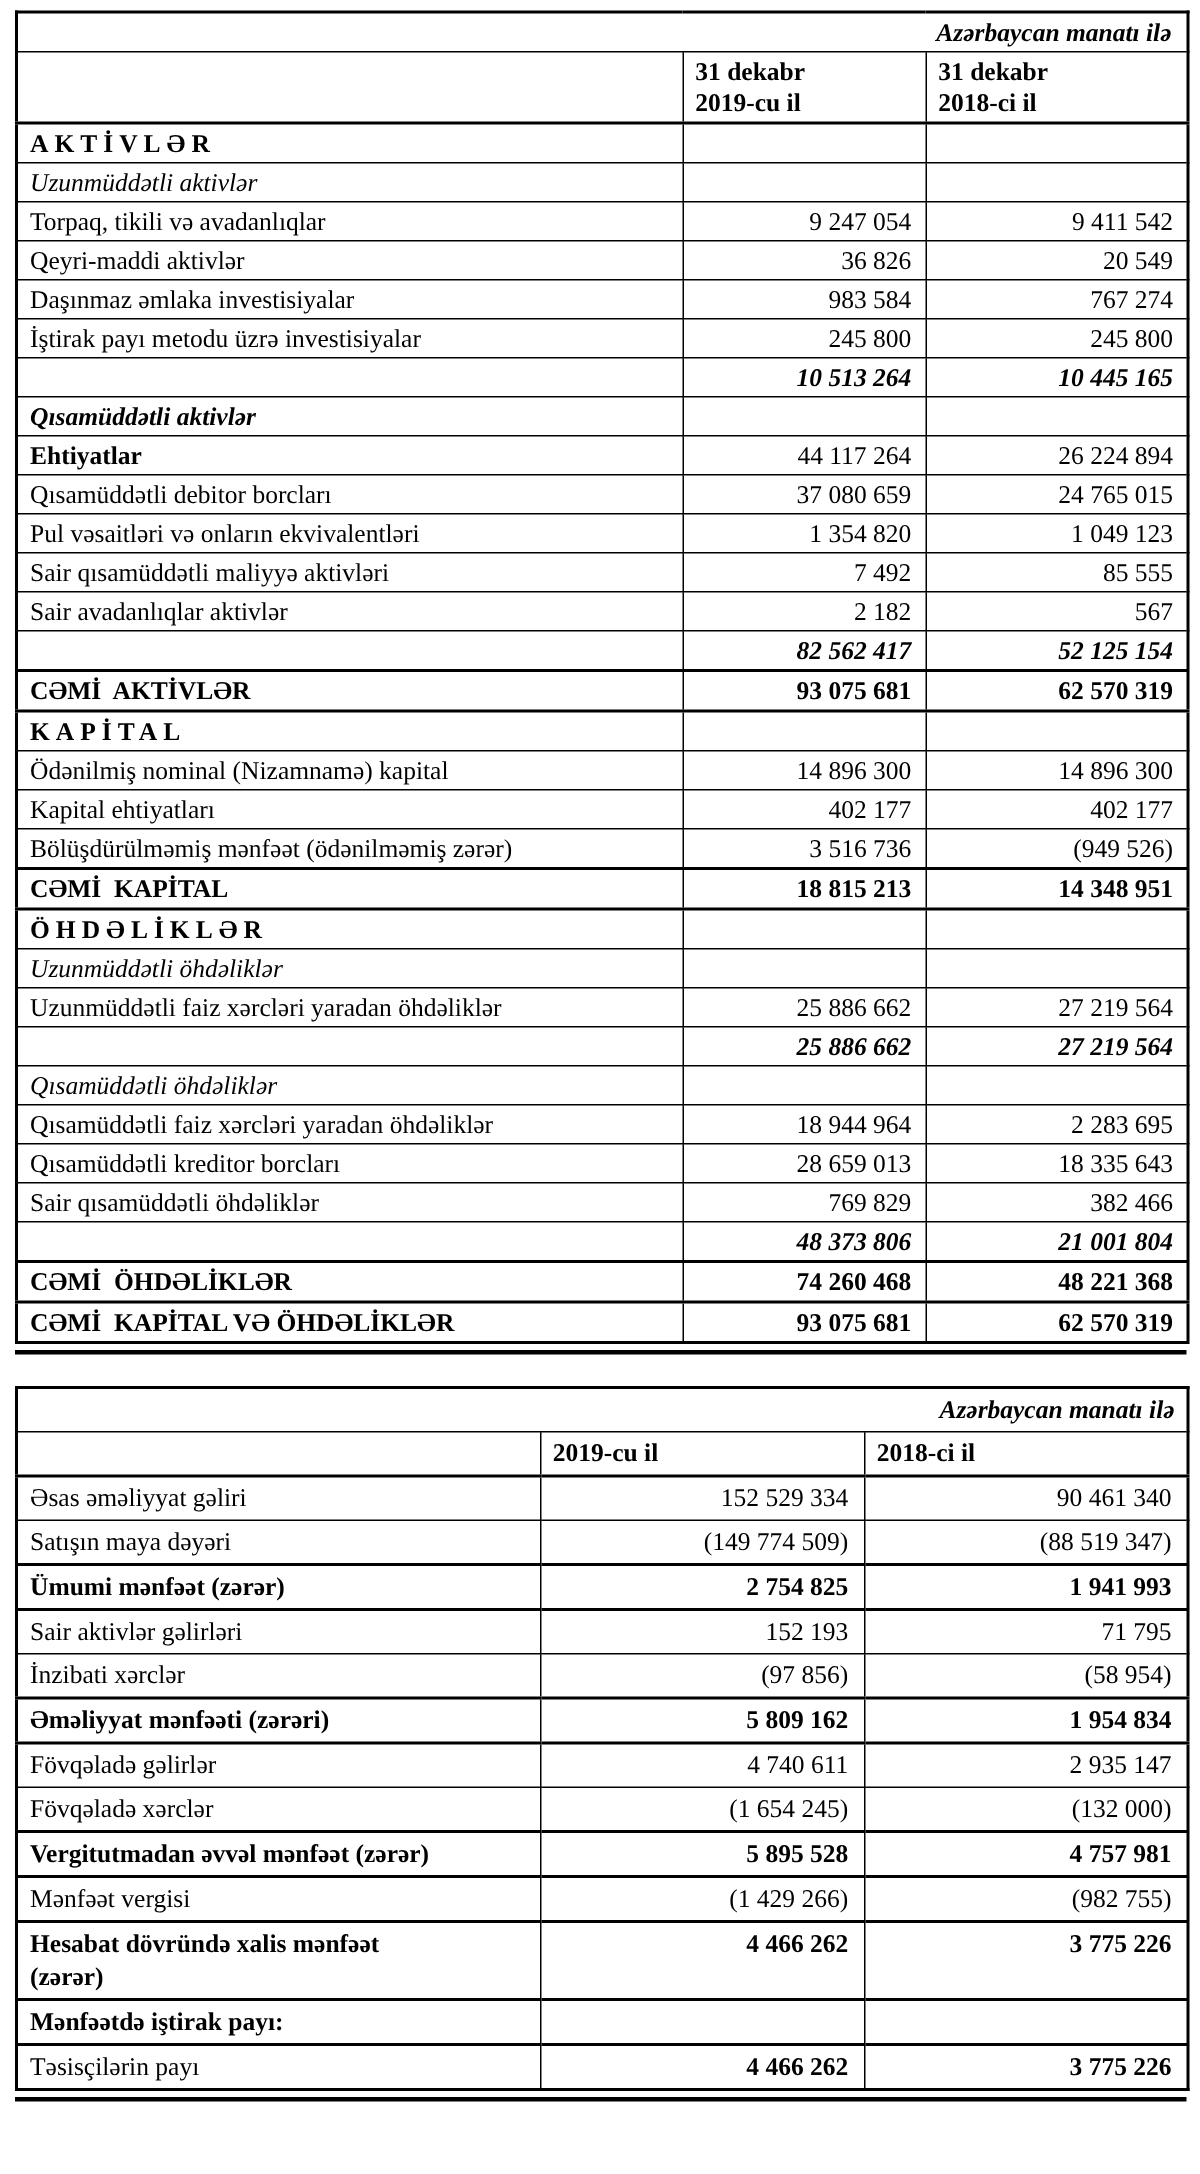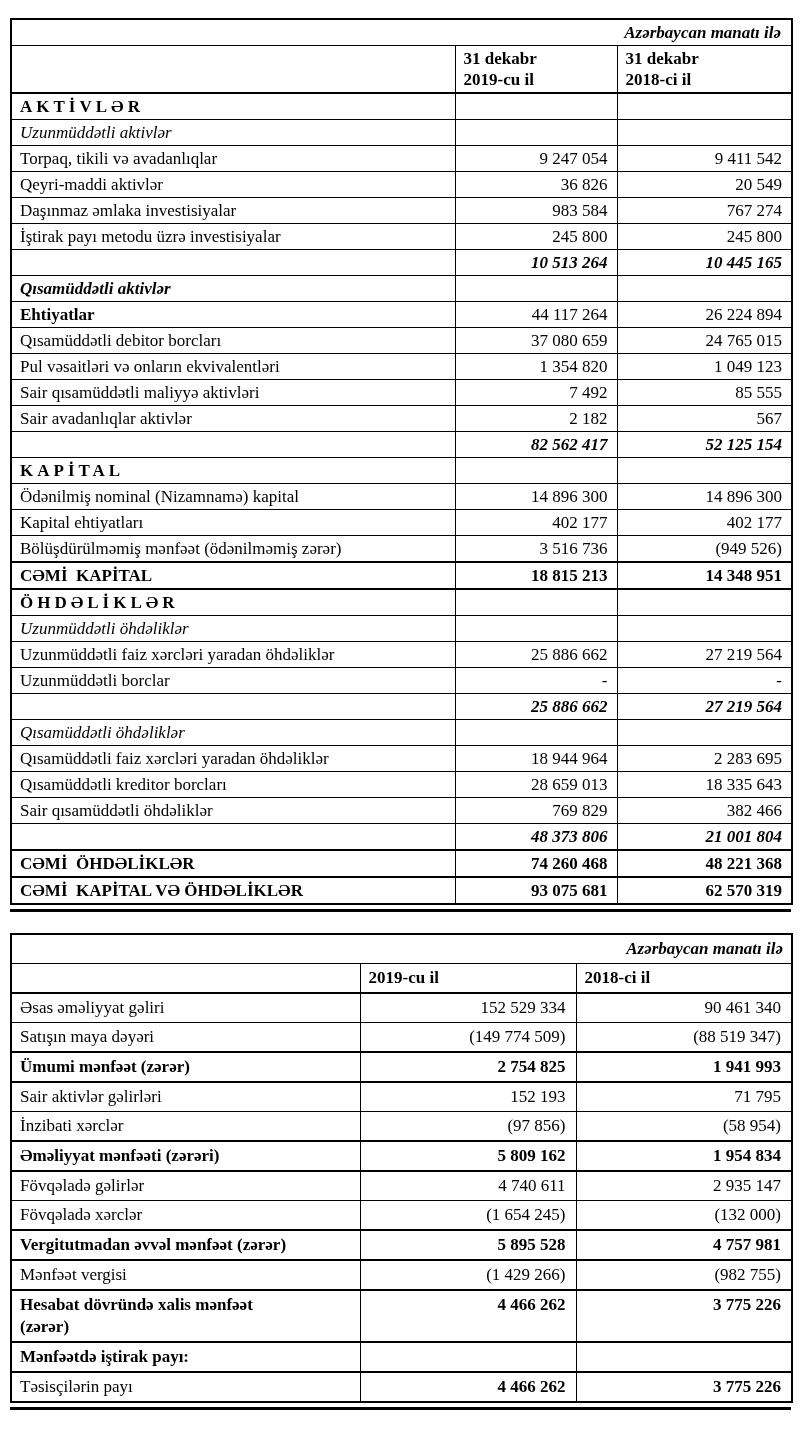--- a/index.html
+++ b/index.html
@@ -1,17 +1,17 @@
 <!DOCTYPE html>
 <html><head>
 <meta charset="utf-8">
 <style>
   html,body{margin:0;padding:0;background:#fff;color:#000;}
   body{width:800px;font-family:"Liberation Serif","DejaVu Serif",serif;font-size:17px;}
-  .page{width:647px;min-height:1449px;background:#fff;padding-top:18px;box-sizing:border-box;}
+  .page{width:647px;min-height:1449px;background:#fff;padding-top:7px;box-sizing:border-box;}
   table{border-collapse:collapse;table-layout:fixed;width:781px;margin-left:10px;border:2px solid #000;}
   td{border:1px solid #000;vertical-align:top;line-height:21px;padding:2px 8px;overflow:hidden;}
   .lbl{text-align:left;white-space:pre-wrap;}
   .num{text-align:right;padding-right:9px;}
   
   .cur td{text-align:right;font-weight:bold;font-style:italic;padding-right:10px;border-bottom:1px solid #000;}
   
   .hdr td{text-align:left;font-weight:bold;border-bottom:2px solid #000;}
   
   .sec .lbl{font-weight:bold;letter-spacing:4px;margin-top:20px;}
@@ -121,20 +121,25 @@
       <tr>
         <td class="lbl">Sair avadanlıqlar aktivlər</td>
         <td class="num">2 182</td>
         <td class="num">567</td>
       </tr>
       <tr class="sub">
         <td class="lbl"></td>
         <td class="num">82 562 417</td>
         <td class="num">52 125 154</td>
       </tr>
+      <tr class="tot">
+        <td class="lbl">CƏMİ  AKTİVLƏR</td>
+        <td class="num">93 075 681</td>
+        <td class="num">62 570 319</td>
+      </tr>
       <tr class="sec">
         <td class="lbl">KAPİTAL</td>
         <td class="num"></td>
         <td class="num"></td>
       </tr>
       <tr>
         <td class="lbl">Ödənilmiş nominal (Nizamnamə) kapital</td>
         <td class="num">14 896 300</td>
         <td class="num">14 896 300</td>
       </tr>
@@ -160,25 +165,20 @@
       </tr>
       <tr class="ital">
         <td class="lbl">Uzunmüddətli öhdəliklər</td>
         <td class="num"></td>
         <td class="num"></td>
       </tr>
       <tr>
         <td class="lbl">Uzunmüddətli faiz xərcləri yaradan öhdəliklər</td>
         <td class="num">25 886 662</td>
         <td class="num">27 219 564</td>
-      </tr>
-      <tr>
-        <td class="lbl">Uzunmüddətli borclar</td>
-        <td class="num">-</td>
-        <td class="num">-</td>
       </tr>
       <tr class="sub">
         <td class="lbl"></td>
         <td class="num">25 886 662</td>
         <td class="num">27 219 564</td>
       </tr>
       <tr class="ital">
         <td class="lbl">Qısamüddətli öhdəliklər</td>
         <td class="num"></td>
         <td class="num"></td>

